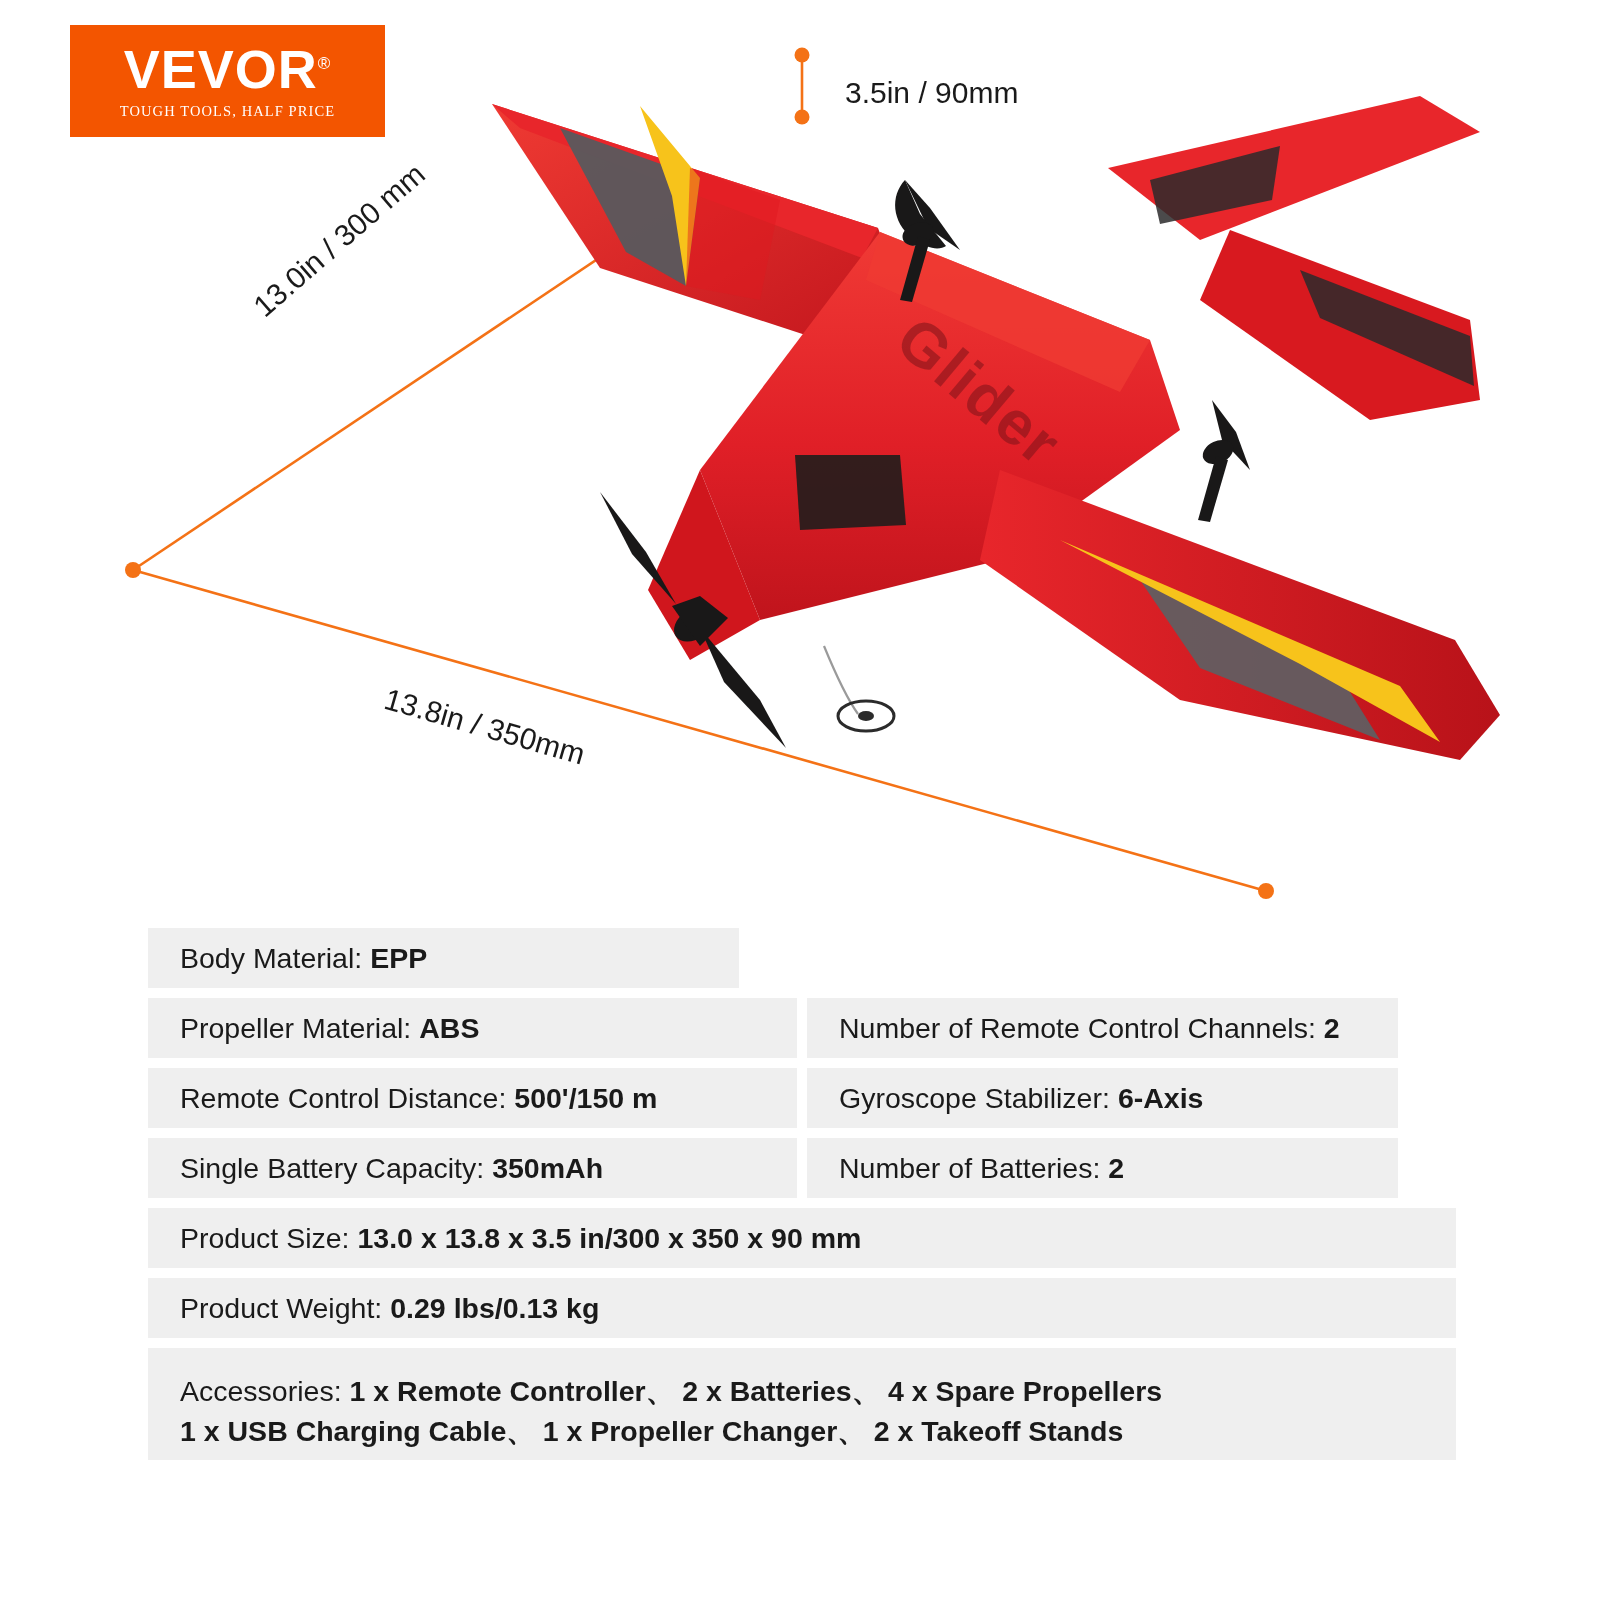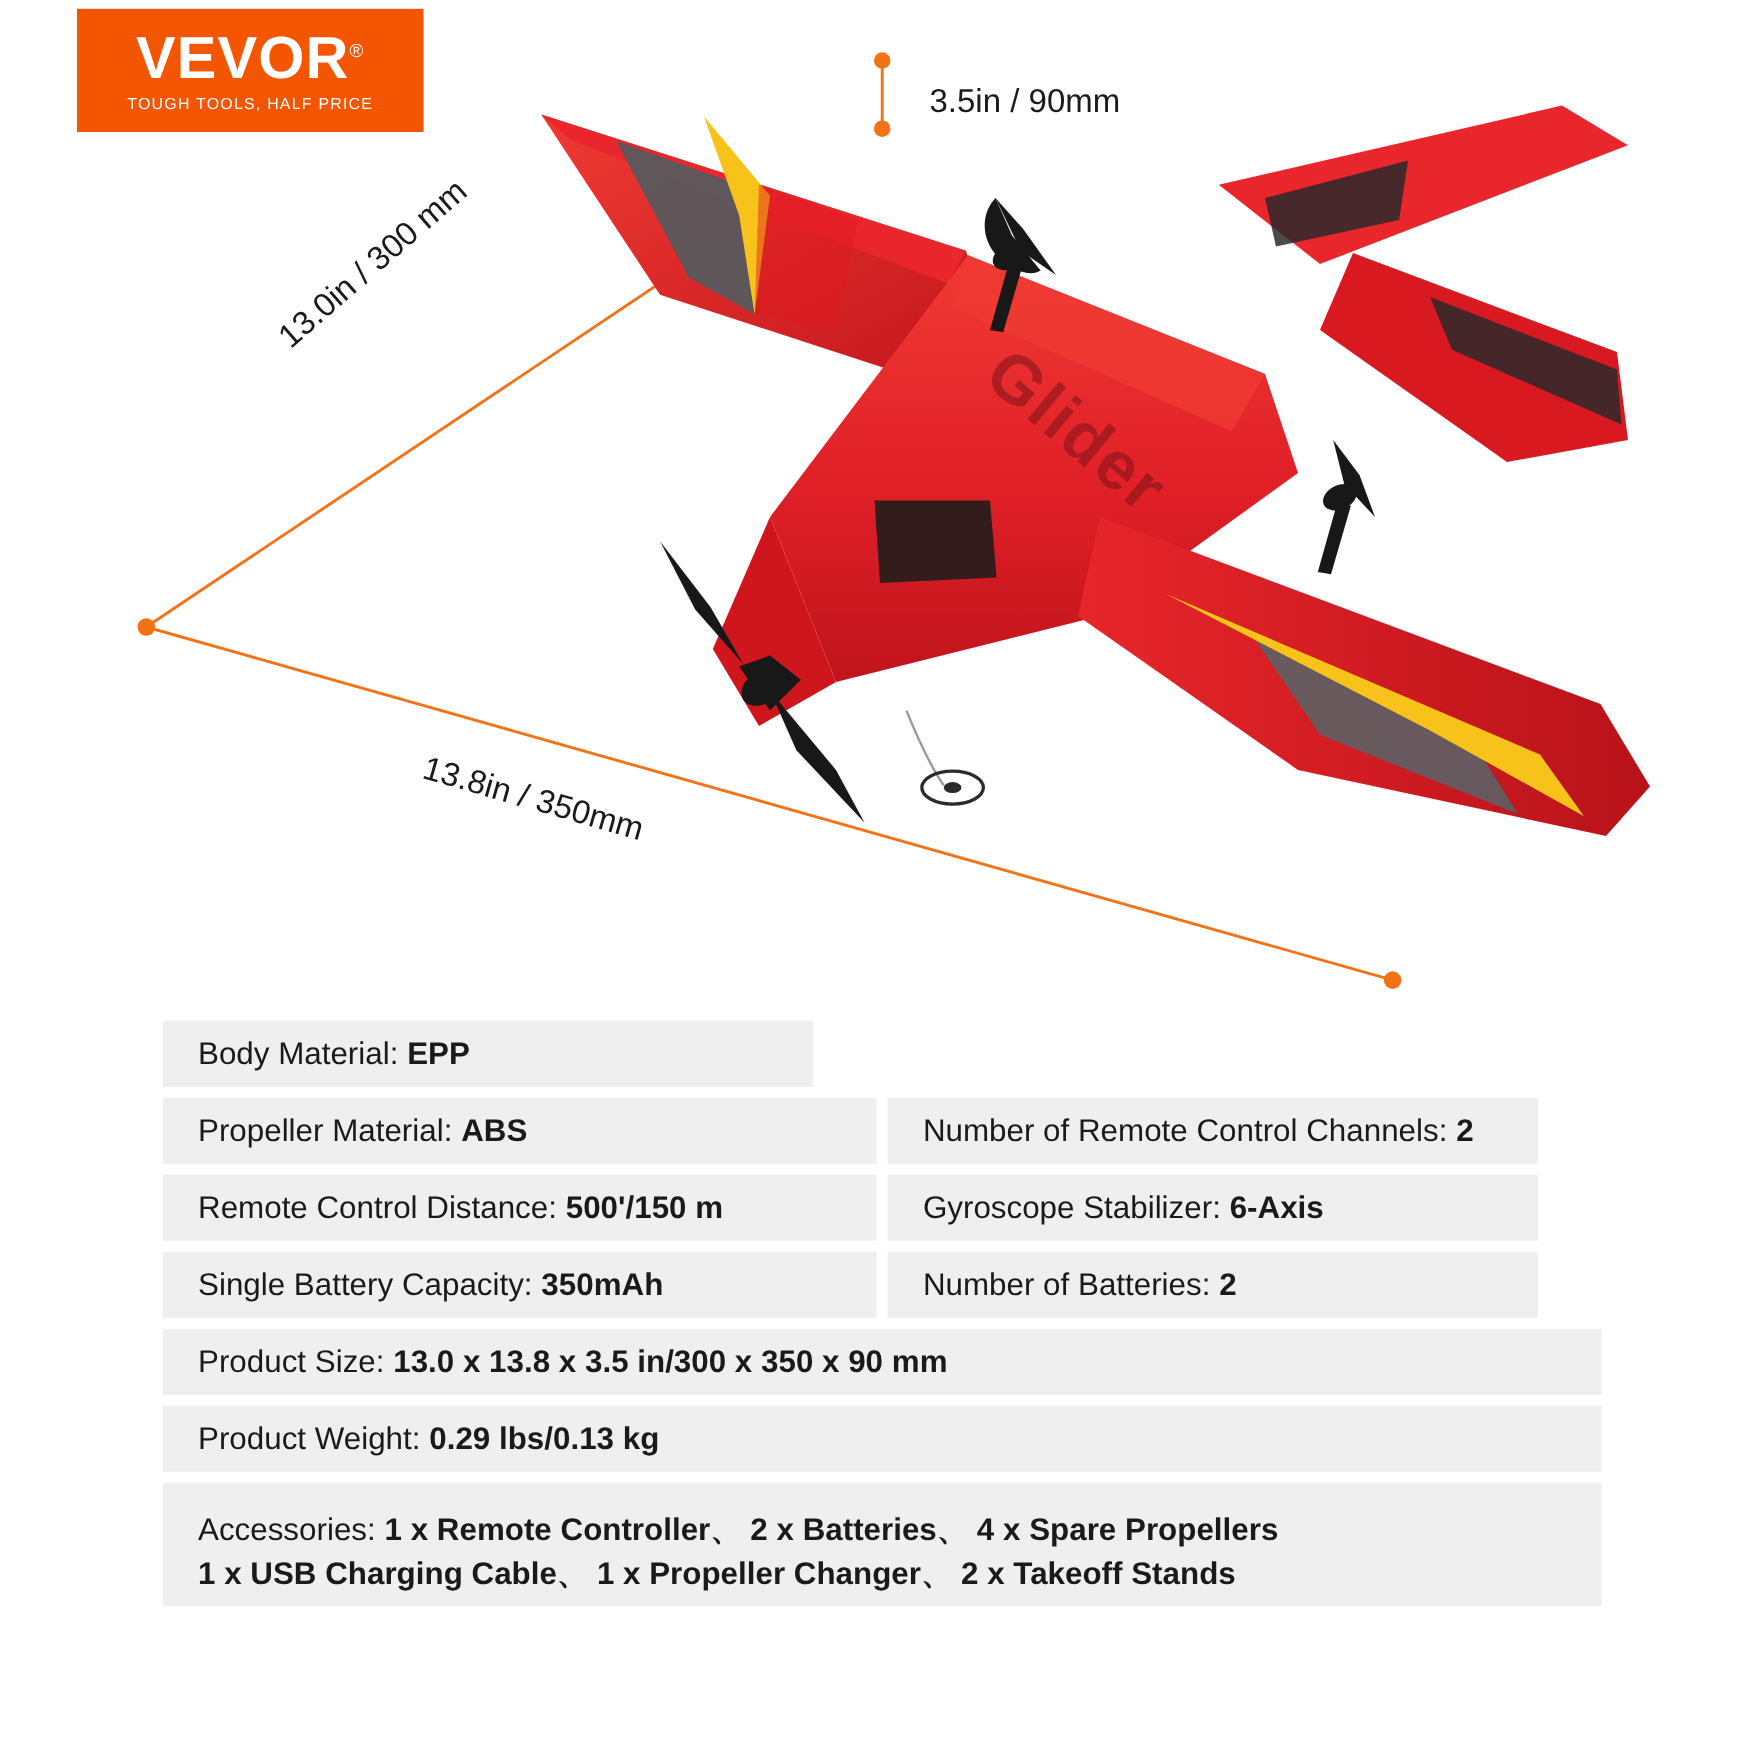--- a/index.html
+++ b/index.html
@@ -12,21 +12,21 @@
     background: #ffffff;
     font-family: "Liberation Sans", sans-serif;
     position: relative;
     overflow: hidden;
   }
 
   
   .logo-box {
     position: absolute;
     left: 70px;
-    top: 8px;
+    top: 25px;
     width: 315px;
     height: 112px;
     background: #f35500;
     display: flex;
     flex-direction: column;
     align-items: center;
     justify-content: center;
   }
   .logo-word {
     color: #ffffff;
@@ -40,21 +40,21 @@
   .logo-reg {
     font-size: 17px;
     vertical-align: super;
     font-weight: normal;
   }
   .logo-tag {
     color: #ffffff;
     font-size: 14.5px;
     letter-spacing: 1.1px;
     margin-top: 7px;
-    font-family: Liberation Sans, sans-serif;
+    font-family: Liberation Serif, serif;
   }
 
   
   .hero {
     position: absolute;
     left: 0;
     top: 0;
     width: 1600px;
     height: 930px;
   }

